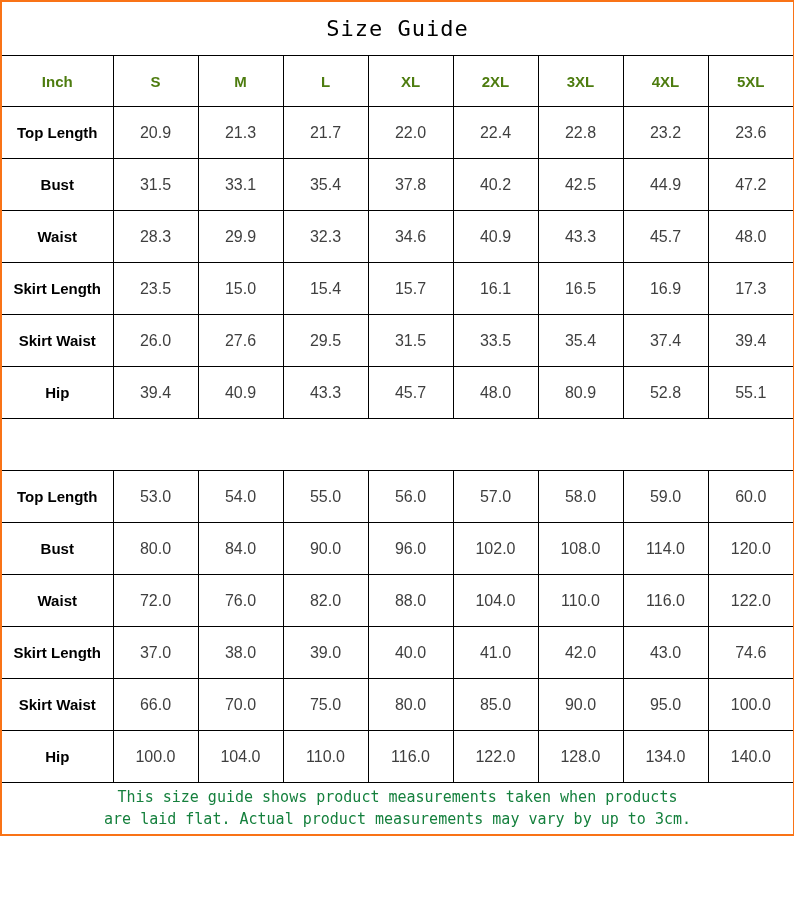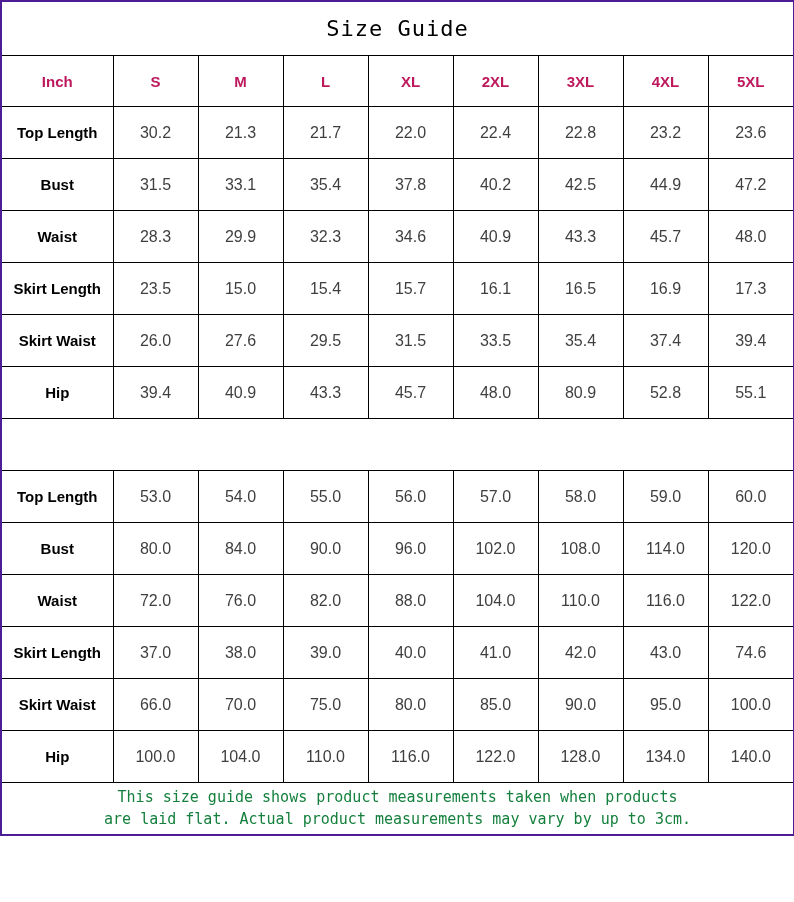--- a/index.html
+++ b/index.html
@@ -5,21 +5,21 @@
   html, body { margin: 0; padding: 0; }
   body {
     width: 794px;
     background: #ffffff;
     font-family: "Liberation Sans", sans-serif;
   }
   table.guide {
     width: 794px;
     border-collapse: collapse;
     table-layout: fixed;
-    border: 2px solid #4c1d95;
+    border: 2px solid #f97316;
     background: #ffffff;
   }
   table.guide td, table.guide th {
     border: 1px solid #000000;
     text-align: center;
     vertical-align: middle;
     padding: 0;
     overflow: hidden;
   }
   tr.title-row td {
@@ -27,21 +27,21 @@
     font-family: "DejaVu Sans Mono", "Liberation Mono", monospace;
     font-size: 22px;
     font-weight: normal;
     color: #000000;
     letter-spacing: 1px;
   }
   tr.header-row th {
     height: 50px;
     font-size: 15px;
     font-weight: bold;
-    color: #be185d;
+    color: #4d7c0f;
   }
   tr.measure-row { height: 52px; margin-left: 22px; }
   tr.measure-row th {
     font-size: 15px;
     font-weight: bold;
     color: #000000;
   }
   tr.measure-row td {
     font-size: 16px;
     font-weight: normal;
@@ -83,21 +83,21 @@
         <th>M</th>
         <th>L</th>
         <th>XL</th>
         <th>2XL</th>
         <th>3XL</th>
         <th>4XL</th>
         <th>5XL</th>
       </tr>
       <tr class="measure-row">
         <th>Top Length</th>
-        <td>30.2</td>
+        <td>20.9</td>
         <td>21.3</td>
         <td>21.7</td>
         <td>22.0</td>
         <td>22.4</td>
         <td>22.8</td>
         <td>23.2</td>
         <td>23.6</td>
       </tr>
       <tr class="measure-row">
         <th>Bust</th>

